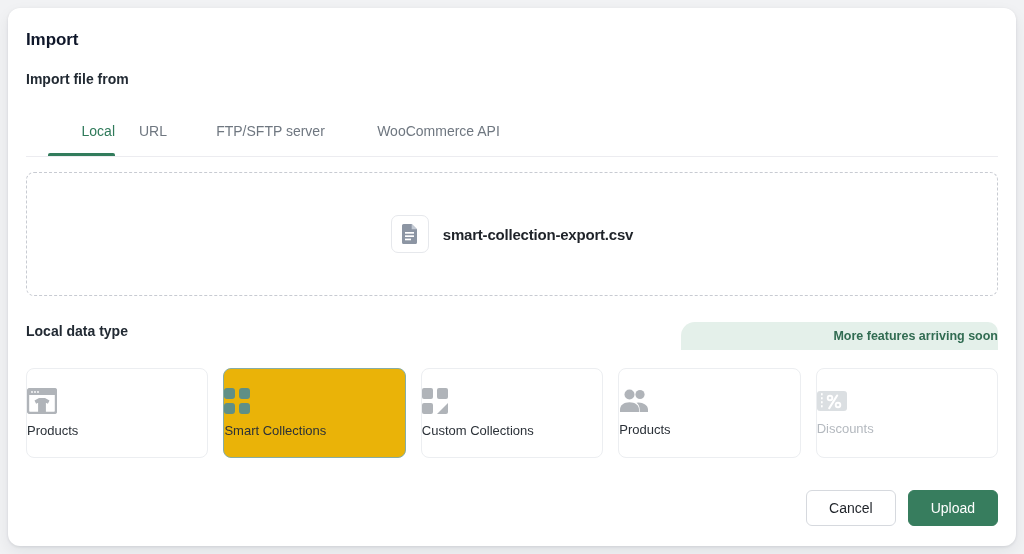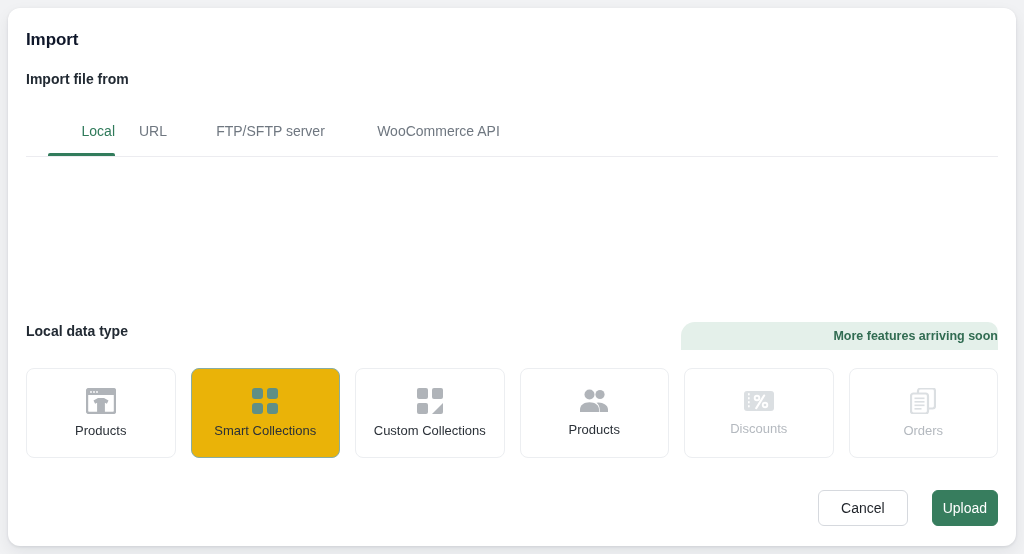--- a/index.html
+++ b/index.html
@@ -90,49 +90,49 @@
     position: absolute; left: 18px; top: 360px;
     width: 972px; height: 90px;
     display: flex; gap: 15px;
   }
   .card {
     flex: 1 1 0;
     background: #ffffff;
     border: 1px solid #eceef1;
     border-radius: 8px;
     display: flex; flex-direction: column;
-    align-items: center; justify-content: center;
+    justify-content: center;
     gap: 9px;
     cursor: pointer;
   }
   .card .card-label {
     font-size: 13px; color: #2b3138; font-weight: normal;
   }
   .card.selected {
     background: #eab308;
     border: 1px solid #86ada5;
   }
   .card.disabled { cursor: default; }
   .card.disabled .card-label { color: #b4b9bf; }
   .ico { display: block; }
 
   
   #footer {
     position: absolute; right: 18px; bottom: 20px;
-    display: flex; gap: 24px; align-items: center; margin-left: 12px;
+    display: flex; gap: 12px; align-items: center; margin-left: 12px;
   }
   #cancel-btn {
     height: 36px; padding: 0 22px;
     background: #fff; border: 1px solid #d6d9de;
     border-radius: 6px;
     font-family: "Liberation Sans", sans-serif;
     font-size: 14px; color: #1f2329; cursor: pointer;
   }
   #upload-btn {
-    height: 36px; padding: 0 10px;
+    height: 36px; padding: 0 22px;
     background: #377d5e; border: 1px solid #377d5e;
     border-radius: 6px;
     font-family: "Liberation Sans", sans-serif;
     font-size: 14px; color: #ffffff; cursor: pointer;
   }
 </style>
 </head>
 <body>
 
 <div id="modal">
@@ -148,20 +148,32 @@
       <span>URL</span>
     </div>
     <div class="tab" style="left:186px;width:117px;text-align:center">
       <span>FTP/SFTP server</span>
     </div>
     <div class="tab" style="left:345px;width:135px;text-align:center">
       <span>WooCommerce API</span>
     </div>
   </div>
 
+  <div id="dropzone">
+    <div id="file-icon-box">
+      <svg class="ico" width="17" height="20" viewBox="0 0 17 20">
+        <path d="M1 1.6A1.6 1.6 0 0 1 2.6 0h8.1L16 5.3v13.1A1.6 1.6 0 0 1 14.4 20H2.6A1.6 1.6 0 0 1 1 18.4V1.6Z" fill="#8c95a3"></path>
+        <path d="M10.7 0 16 5.3h-5.3V0Z" fill="#c3cad4"></path>
+        <rect x="4" y="8" width="9" height="1.7" fill="#ffffff"></rect>
+        <rect x="4" y="11.3" width="9" height="1.7" fill="#ffffff"></rect>
+        <rect x="4" y="14.6" width="6" height="1.7" fill="#ffffff"></rect>
+      </svg>
+    </div>
+    <div id="file-name">smart-collection-export.csv</div>
+  </div>
 
   <div id="section-label">Local data type</div>
 
   <div id="soon-banner">
     <span>More features arriving soon</span>
   </div>
 
   <div id="cards">
 
     <div class="card">
@@ -215,33 +227,20 @@
           <rect x="4" y="11" width="1.7" height="2.6" rx="0.8"></rect>
           <rect x="4" y="15" width="1.7" height="2.6" rx="0.8"></rect>
         </g>
         <circle cx="13" cy="8" r="2.3" fill="none" stroke="#ffffff" stroke-width="1.9"></circle>
         <circle cx="21" cy="15" r="2.3" fill="none" stroke="#ffffff" stroke-width="1.9"></circle>
         <rect x="15.6" y="3.5" width="2.2" height="17" rx="1" transform="rotate(32 16.7 11)" fill="#ffffff"></rect>
       </svg>
       <div class="card-label">Discounts</div>
     </div>
 
-    <div class="card disabled">
-      <svg class="ico" width="26" height="26" viewBox="0 0 26 26" style="opacity:.65">
-        <rect x="8" y="0.5" width="17" height="20" rx="2.5" fill="none" stroke="#c9ced3" stroke-width="2.2"></rect>
-        <rect x="1" y="5.5" width="17" height="20" rx="2.5" fill="#ffffff" stroke="#c9ced3" stroke-width="2.2"></rect>
-        <g fill="#c9ced3">
-          <rect x="4.5" y="9.5" width="10" height="1.6"></rect>
-          <rect x="4.5" y="13" width="10" height="1.6"></rect>
-          <rect x="4.5" y="16.5" width="10" height="1.6"></rect>
-          <rect x="4.5" y="20" width="7" height="1.6"></rect>
-        </g>
-      </svg>
-      <div class="card-label">Orders</div>
-    </div>
 
   </div>
 
   <div id="footer">
     <button id="cancel-btn">Cancel</button>
     <button id="upload-btn">Upload</button>
   </div>
 
 </div>
 

